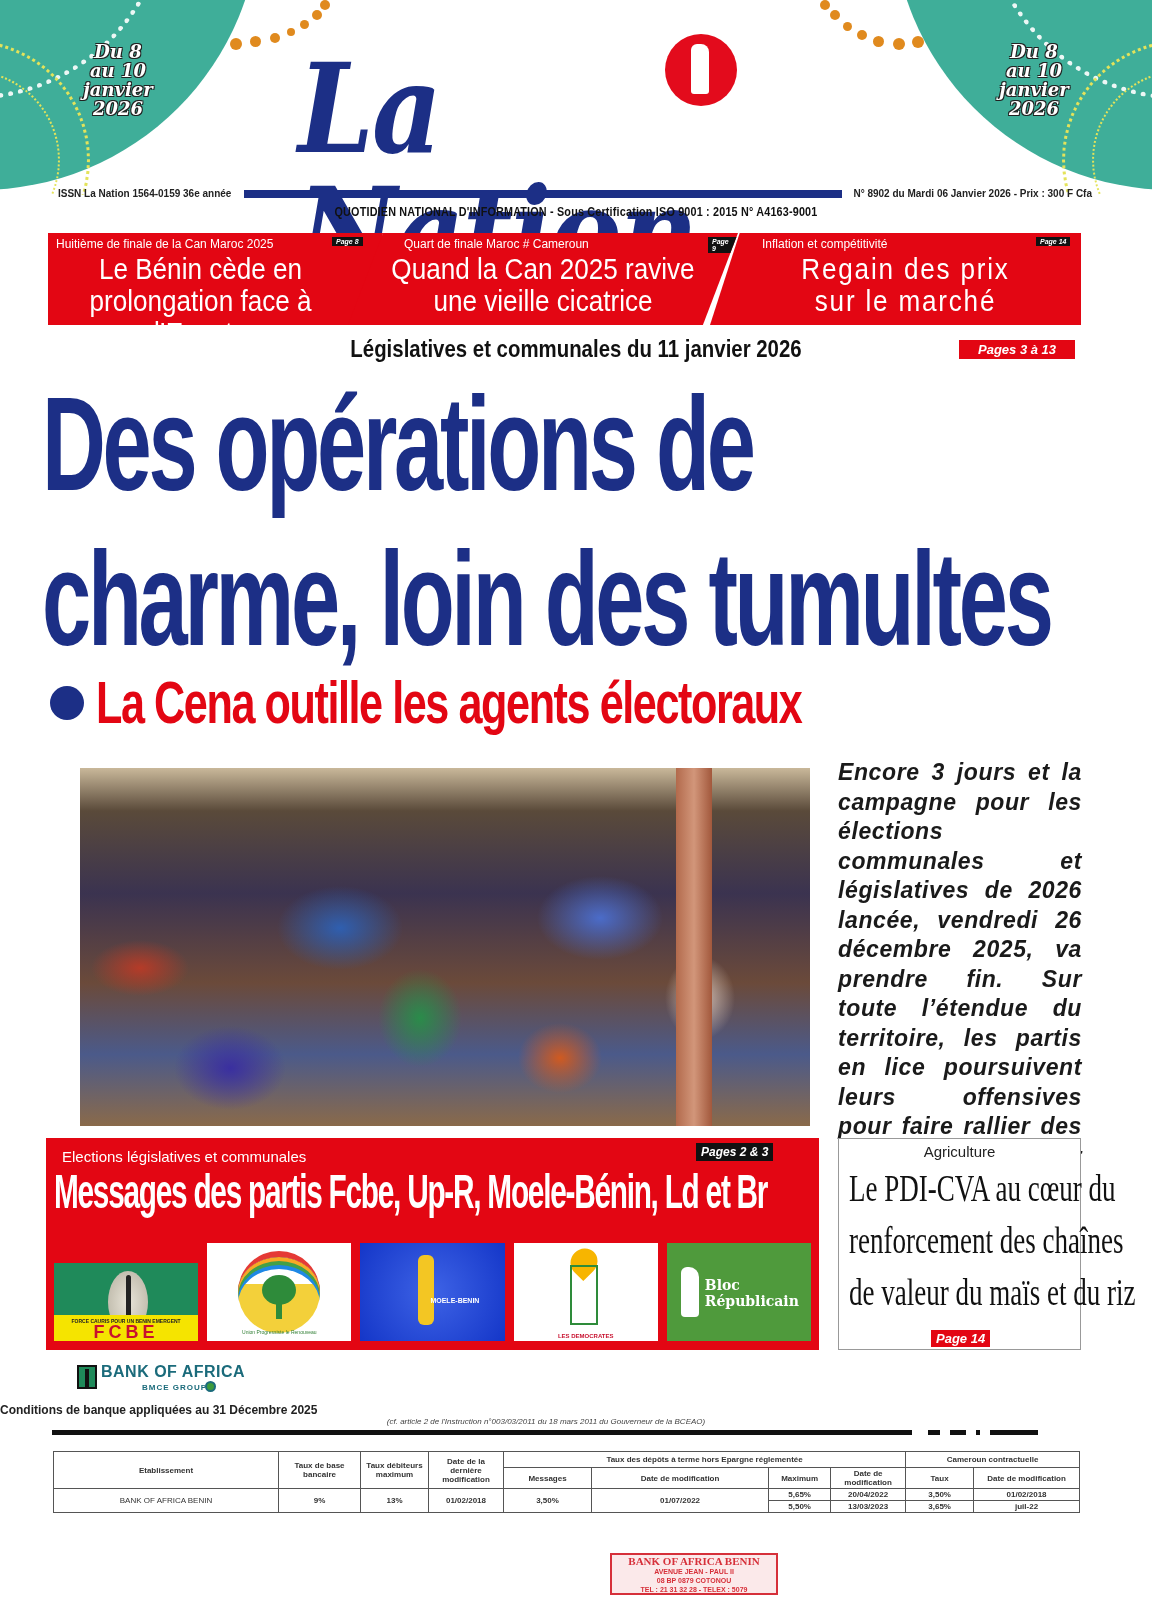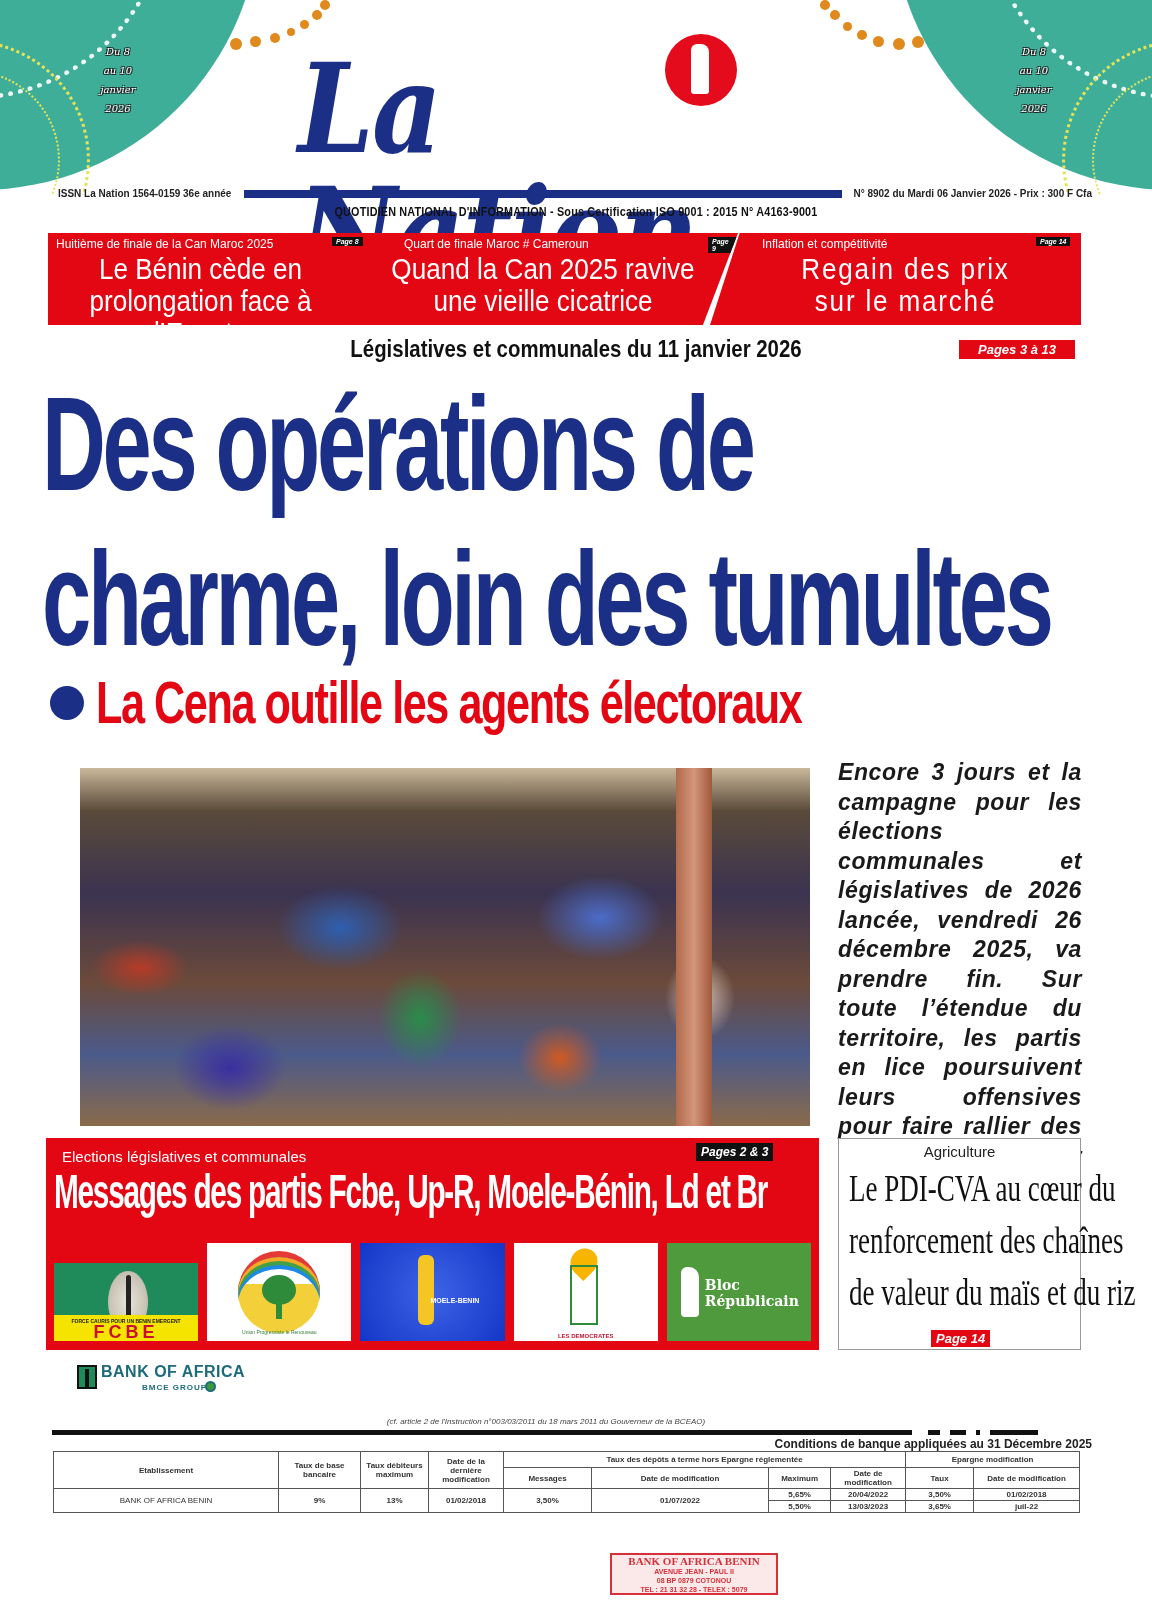--- a/index.html
+++ b/index.html
@@ -14,21 +14,21 @@
   .corner.left .blob { left: -300px; top: -370px; }
   .corner.right .blob { right: -300px; top: -370px; }
   .corner .ring { position: absolute; border-radius: 50%; border: 3px dotted #e4e35a; }
   .corner.left .ring.r1 { left: -150px; top: 40px; width: 240px; height: 240px; }
   .corner.left .ring.r2 { left: -120px; top: 70px; width: 180px; height: 180px; border-width: 2px; }
   .corner.right .ring.r1 { right: -150px; top: 40px; width: 240px; height: 240px; }
   .corner.right .ring.r2 { right: -120px; top: 70px; width: 180px; height: 180px; border-width: 2px; }
   .corner .dots-white { position: absolute; border-radius: 50%; border: 5px dotted rgba(255,255,255,0.9); width: 400px; height: 400px; }
   .corner.left .dots-white { left: -230px; top: -300px; }
   .corner.right .dots-white { right: -230px; top: -300px; }
-  .date-badge { position: absolute; top: 42px; width: 90px; text-align: center; font-family: "DejaVu Serif", serif; font-style: italic; font-weight: normal; font-size: 10px; line-height: 19px; color: #fff; text-shadow: -1px -1px 0 #222, 1px -1px 0 #222, -1px 1px 0 #222, 1px 1px 0 #222; }
+  .date-badge { position: absolute; top: 42px; width: 90px; text-align: center; font-family: "DejaVu Serif", serif; font-style: italic; font-weight: bold; font-size: 18px; line-height: 19px; color: #fff; text-shadow: -1px -1px 0 #222, 1px -1px 0 #222, -1px 1px 0 #222, 1px 1px 0 #222; }
   .date-badge.left { left: 73px; }
   .date-badge.right { right: 73px; }
   .orange-dots { position: absolute; top: 0; height: 50px; }
   .orange-dots span { position: absolute; border-radius: 50%; background: #e08a1e; }
 
   .logo { position: absolute; left: 290px; top: 30px; width: 500px; height: 160px; }
   .logo-text { position: absolute; left: 8px; top: 16px; font-family: "DejaVu Serif", serif; font-weight: bold; font-style: italic; font-size: 108px; letter-spacing: -2px; color: #1c2f86; line-height: 1; transform: scaleY(1.15); transform-origin: left top; }
   .logo-medal { position: absolute; left: 240px; top: 0; width: 72px; height: 72px; border-radius: 50%; background: #e30b1c; }
   .logo-medal .map { position: absolute; left: 26px; top: 10px; width: 18px; height: 50px; background: #fff; border-radius: 6px 8px 3px 3px; }
 
@@ -111,21 +111,21 @@
   .agri .pg { position: absolute; left: 92px; top: 191px; background: #e30613; color: #fff; font-size: 13px; font-style: italic; font-weight: bold; padding: 1px 5px; }
 
   
   .boa-logo { position: absolute; top: 1363px; left: 60px; width: 260px; height: 36px; margin-left: 17px; }
   .boa-logo .mark { position: absolute; left: 0; top: 2px; width: 20px; height: 24px; background: #1f8a5a; border: 2px solid #111; }
   .boa-logo .mark::after { content: ""; position: absolute; left: 6px; top: 2px; width: 4px; height: 18px; background: #111; }
   .boa-logo .name { position: absolute; left: 24px; top: 0; font-size: 16px; font-weight: bold; color: #1b6b7b; letter-spacing: 0.5px; white-space: nowrap; }
   .boa-logo .group { position: absolute; left: 65px; top: 20px; font-size: 8px; font-weight: bold; color: #1b6b7b; letter-spacing: 1px; }
   .boa-logo .globe { position: absolute; left: 128px; top: 18px; width: 11px; height: 11px; border-radius: 50%; border: 2px solid #1b6b7b; background: #3c9a3c; }
 
-  .conditions-title { position: absolute; top: 1403px; left: 0; width: 1092px; text-align: right; font-size: 12px; font-weight: bold; color: #222; margin-top: 34px; }
+  .conditions-title { position: absolute; top: 1403px; left: 0; width: 1092px; text-align: left; font-size: 12px; font-weight: bold; color: #222; }
   .conditions-note { position: absolute; top: 1417px; left: 0; width: 1092px; text-align: center; font-size: 8px; font-style: italic; color: #444; }
   .rule { position: absolute; top: 1430px; left: 52px; width: 860px; height: 5px; background: #111; }
   .rule-dash { position: absolute; top: 1430px; height: 5px; background: #111; }
 
   table.rates { position: absolute; top: 1451px; left: 53px; width: 1027px; border-collapse: collapse; font-size: 8px; color: #333; }
   table.rates th, table.rates td { border: 1px solid #555; text-align: center; padding: 1px 2px; font-weight: bold; }
   table.rates td.bank { font-weight: normal; }
   table.rates thead th { height: 16px; }
 
   .stamp { position: absolute; top: 1553px; left: 610px; width: 168px; height: 42px; border: 2px solid #d6303a; background: #fbe9ea; color: #d6303a; text-align: center; font-weight: bold; }
@@ -296,21 +296,21 @@
 <div class="rule-dash" style="left:990px;width:48px;"></div>
 
 <table class="rates">
   <thead>
     <tr>
       <th rowspan="2" style="width:225px;">Etablissement</th>
       <th rowspan="2" style="width:82px;">Taux de base bancaire</th>
       <th rowspan="2" style="width:68px;">Taux débiteurs maximum</th>
       <th rowspan="2" style="width:75px;">Date de la dernière modification</th>
       <th colspan="5">Taux des dépôts à terme hors Epargne réglementée</th>
-      <th colspan="2">Epargne modification</th>
+      <th colspan="2">Cameroun contractuelle</th>
     </tr>
     <tr>
       <th colspan="1" style="width:88px;">Messages</th>
       <th colspan="2" style="width:140px;">Date de modification</th>
       <th style="width:62px;">Maximum</th>
       <th style="width:75px;">Date de modification</th>
       <th style="width:68px;">Taux</th>
       <th>Date de modification</th>
     </tr>
   </thead>

